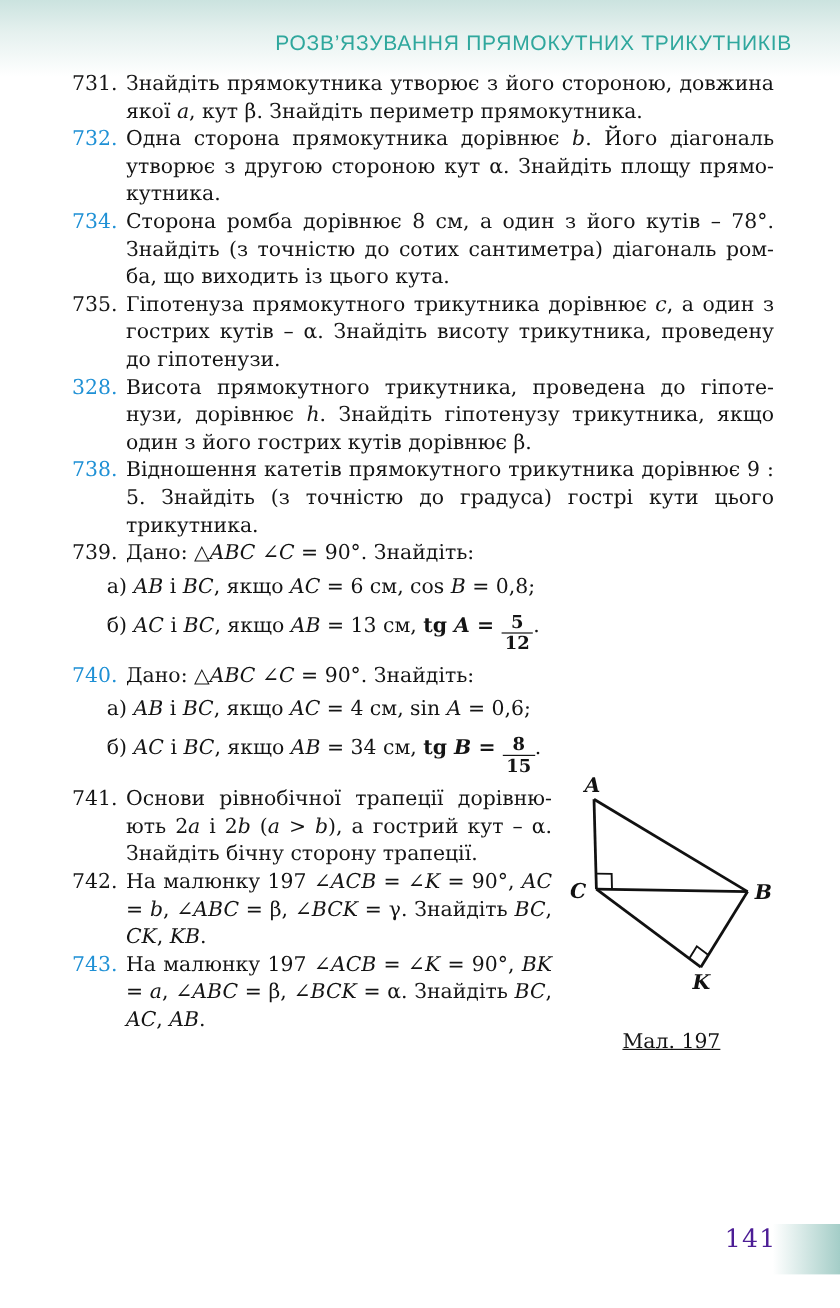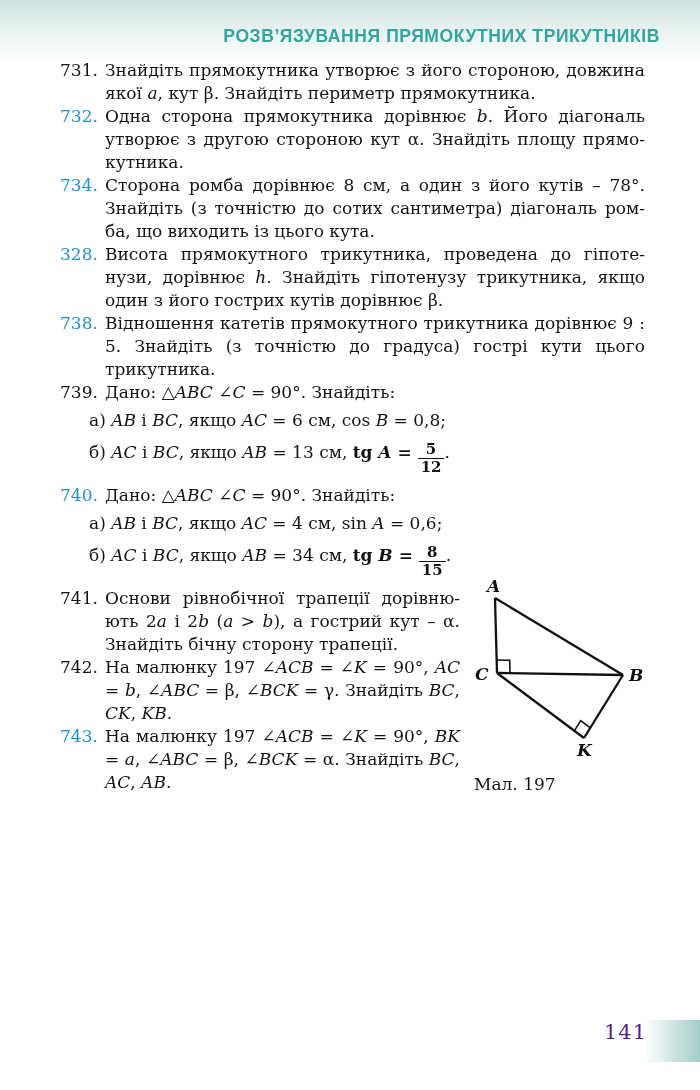--- a/index.html
+++ b/index.html
@@ -11,21 +11,21 @@
     overflow:hidden;
   }
   .page{position:relative;width:700px;height:1090px;background:#fff;overflow:hidden;}
   .top-gradient{
     position:absolute;top:0;left:0;right:0;height:64px;
     background:linear-gradient(to bottom,#cbe3df 0%,#e4f0ee 40%,#ffffff 100%);
   }
   .page-header{
     position:absolute;top:26px;right:40px;
     font-family:"Liberation Sans","DejaVu Sans",sans-serif;
-    font-size:17.5px;letter-spacing:.6px;font-weight:700;
+    font-size:17.5px;letter-spacing:.6px;font-weight:400;
     color:#2fa79d;white-space:nowrap;margin-left:47px;
   }
   .content{position:absolute;top:59px;left:105px;width:540px;}
   .problem{position:relative;text-align:justify;font-size:17px;line-height:23px;}
   .problem .pnum{
     position:absolute;left:-45px;top:0;font-weight:400;white-space:nowrap;
   }
   .problem .pnum.accent{color:#1e90d5;}
   .s-i{font-style:italic;}
   .s-b{font-weight:700;}
@@ -33,21 +33,21 @@
   .subitem{margin:5px 0 0 -16px;text-align:left;}
   .subitem.tall{margin-top:9px;margin-bottom:8px;}
   .frac{display:inline-block;vertical-align:-0.95em;text-align:center;line-height:1.12;font-size:.88em;}
   .frac.bold{font-weight:700;}
   .fr-num{display:block;border-bottom:1.6px solid #141414;padding:0 3px;}
   .fr-den{display:block;padding:0 3px;}
   .bottom-row{display:flex;align-items:flex-start;}
   .narrow-col{width:355px;}
   .figure-box{width:185px;margin-top:-14px;position:relative;}
   .figure-box svg{display:block;}
-  .fig-caption{font-size:17px;width:185px;text-align:left;margin-top:6px;padding-left:14px;box-sizing:border-box;white-space:nowrap;}
+  .fig-caption{font-size:17px;width:185px;text-align:center;margin-top:22px;padding-left:14px;box-sizing:border-box;white-space:nowrap;text-decoration:underline;}
   .page-number{
     position:absolute;top:1020px;left:604px;
     font-size:21px;color:#4c1d95;letter-spacing:1px;
   }
   .teal-bar{
     position:absolute;top:1020px;right:0;width:56px;height:42px;
     background:linear-gradient(to right,rgba(255,255,255,0) 0%,#a4cdc7 100%);
   }
 </style>
 </head>
@@ -56,20 +56,21 @@
 <div class="page">
   <div class="top-gradient"></div>
 
   <div class="page-header">РОЗВ’ЯЗУВАННЯ ПРЯМОКУТНИХ ТРИКУТНИКІВ</div>
 
   <div class="content">
     <div id="problems-full">
         <div class="problem"><span class="pnum">731.</span><span><span>Знайдіть прямокутника утворює з його стороною, довжина якої </span><span class="s-i">a</span><span>,  кут β. Знайдіть периметр прямокутника.</span></span></div>
         <div class="problem"><span class="pnum accent">732.</span><span><span>Одна сторона прямокутника дорівнює </span><span class="s-i">b</span><span>. Його діагональ утворює з другою стороною кут α. Знайдіть площу прямо­кутника.</span></span></div>
         <div class="problem"><span class="pnum accent">734.</span><span><span>Сторона ромба дорівнює 8 см, а один з його кутів – 78°. Знайдіть (з точністю до сотих сантиметра) діагональ ром­ба, що виходить із цього кута.</span></span></div>
+        <div class="problem"><span class="pnum">735.</span><span><span>Гіпотенуза прямокутного трикутника дорівнює </span><span class="s-i">c</span><span>, а один з гострих кутів – α. Знайдіть висоту трикутника, прове­дену до гіпотенузи.</span></span></div>
         <div class="problem"><span class="pnum accent">328.</span><span><span>Висота прямокутного трикутника, проведена до гіпоте­нузи, дорівнює </span><span class="s-i">h</span><span>. Знайдіть гіпотенузу трикутника, якщо один з його гострих кутів дорівнює β.</span></span></div>
         <div class="problem"><span class="pnum accent">738.</span><span><span>Відношення катетів прямокутного трикутника дорівнює 9 : 5. Знайдіть (з точністю до градуса) гострі кути цього трикутника.</span></span></div>
         <div class="problem"><span class="pnum">739.</span><span><span>Дано: △</span><span class="s-i">ABC</span><span> ∠</span><span class="s-i">C</span><span> = 90°. Знайдіть:</span></span><div class="subitem"><span>а) </span><span class="s-i">AB</span><span> і </span><span class="s-i">BC</span><span>, якщо </span><span class="s-i">AC</span><span> = 6 см, cos </span><span class="s-i">B</span><span> = 0,8;</span></div><div class="subitem tall"><span>б) </span><span class="s-i">AC</span><span> і </span><span class="s-i">BC</span><span>, якщо </span><span class="s-i">AB</span><span> = 13 см, </span><span class="s-b">tg </span><span class="s-bi">A</span><span class="s-b"> = </span><span class="frac bold"><span class="fr-num">5</span><span class="fr-den">12</span></span><span>.</span></div></div>
         <div class="problem"><span class="pnum accent">740.</span><span><span>Дано: △</span><span class="s-i">ABC</span><span> ∠</span><span class="s-i">C</span><span> = 90°. Знайдіть:</span></span><div class="subitem"><span>а) </span><span class="s-i">AB</span><span> і </span><span class="s-i">BC</span><span>, якщо </span><span class="s-i">AC</span><span> = 4 см, sin </span><span class="s-i">A</span><span> = 0,6;</span></div><div class="subitem tall"><span>б) </span><span class="s-i">AC</span><span> і </span><span class="s-i">BC</span><span>, якщо </span><span class="s-i">AB</span><span> = 34 см, </span><span class="s-b">tg </span><span class="s-bi">B</span><span class="s-b"> = </span><span class="frac bold"><span class="fr-num">8</span><span class="fr-den">15</span></span><span>.</span></div></div>
       </div>
     <div class="bottom-row">
       <div id="problems-narrow" class="narrow-col">
           <div class="problem"><span class="pnum">741.</span><span><span>Основи рівнобічної трапеції дорівню­ють 2</span><span class="s-i">a</span><span> і 2</span><span class="s-i">b</span><span> (</span><span class="s-i">a</span><span> &gt; </span><span class="s-i">b</span><span>), а гострий кут – α. Знайдіть бічну сторону трапеції.</span></span></div>
           <div class="problem"><span class="pnum">742.</span><span><span>На малюнку 197 ∠</span><span class="s-i">ACB</span><span> = ∠</span><span class="s-i">K</span><span> = 90°, </span><span class="s-i">AC</span><span> = </span><span class="s-i">b</span><span>, ∠</span><span class="s-i">ABC</span><span> = β, ∠</span><span class="s-i">BCK</span><span> = γ. Знайдіть </span><span class="s-i">BC</span><span>, </span><span class="s-i">CK</span><span>, </span><span class="s-i">KB</span><span>.</span></span></div>
           <div class="problem"><span class="pnum accent">743.</span><span><span>На малюнку 197 ∠</span><span class="s-i">ACB</span><span> = ∠</span><span class="s-i">K</span><span> = 90°, </span><span class="s-i">BK</span><span> = </span><span class="s-i">a</span><span>, ∠</span><span class="s-i">ABC</span><span> = β, ∠</span><span class="s-i">BCK</span><span> = α. Знай­діть </span><span class="s-i">BC</span><span>, </span><span class="s-i">AC</span><span>, </span><span class="s-i">AB</span><span>.</span></span></div>

